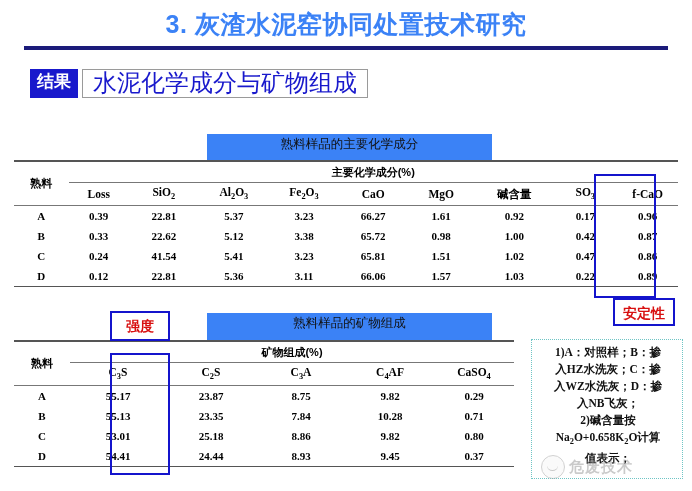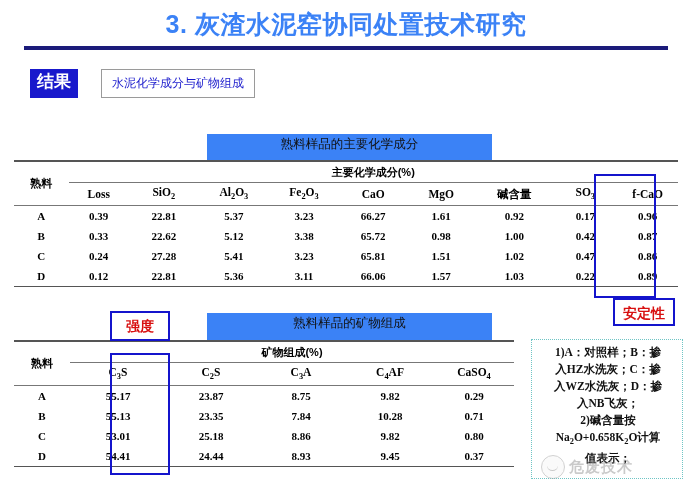--- a/index.html
+++ b/index.html
@@ -43,38 +43,37 @@
     background: #1b1b7a;
   }
 
   
   .tag-row {
     position: absolute;
     left: 30px;
     top: 69px;
     display: flex;
     align-items: stretch;
-    gap: 19px;
   }
   .tag-blue {
     background: #1919cc;
     color: #ffffff;
     font-family: "Liberation Sans", "DejaVu Sans", sans-serif;
     font-weight: bold;
     font-size: 17px;
     padding: 3px 7px 4px 7px;
     line-height: 20px;
     white-space: nowrap;
   }
   .tag-box {
     border: 1px solid #9a9a9a;
     background: #ffffff;
     color: #1919cc;
     font-family: "Liberation Sans", "DejaVu Sans", sans-serif;
-    font-size: 12px;
+    font-size: 24px;
     padding: 2px 10px 3px 10px;
     line-height: 22px;
     margin-left: 4px;
     white-space: nowrap;
   }
 
   
   .caption-bar {
     position: absolute;
     background: #3b82f6;
@@ -267,21 +266,21 @@
       <td class="cell">3.38</td>
       <td class="cell">65.72</td>
       <td class="cell">0.98</td>
       <td class="cell">1.00</td>
       <td class="cell">0.42</td>
       <td class="cell">0.87</td>
     </tr>
     <tr>
       <td class="cell row-label">C</td>
       <td class="cell">0.24</td>
-      <td class="cell">27.28</td>
+      <td class="cell">41.54</td>
       <td class="cell">5.41</td>
       <td class="cell">3.23</td>
       <td class="cell">65.81</td>
       <td class="cell">1.51</td>
       <td class="cell">1.02</td>
       <td class="cell">0.47</td>
       <td class="cell">0.86</td>
     </tr>
     <tr class="rule-bottom">
       <td class="cell row-label">D</td>

